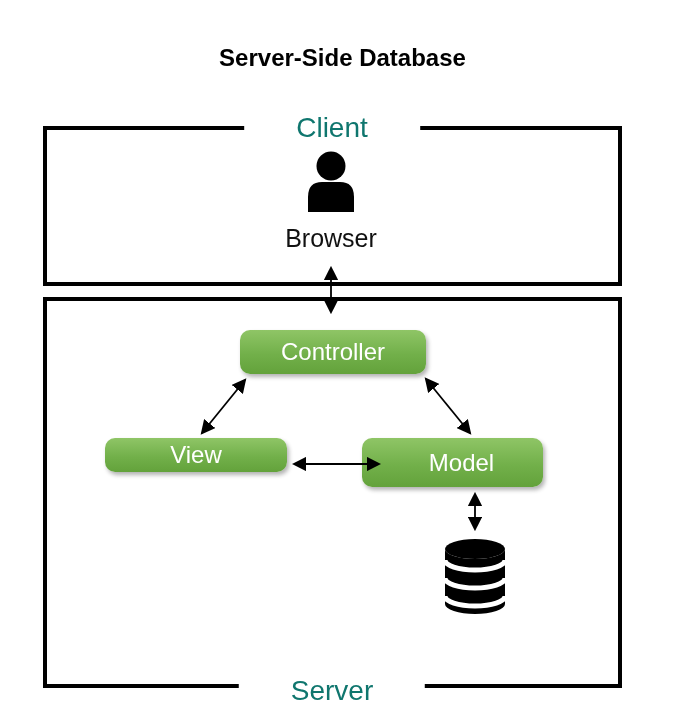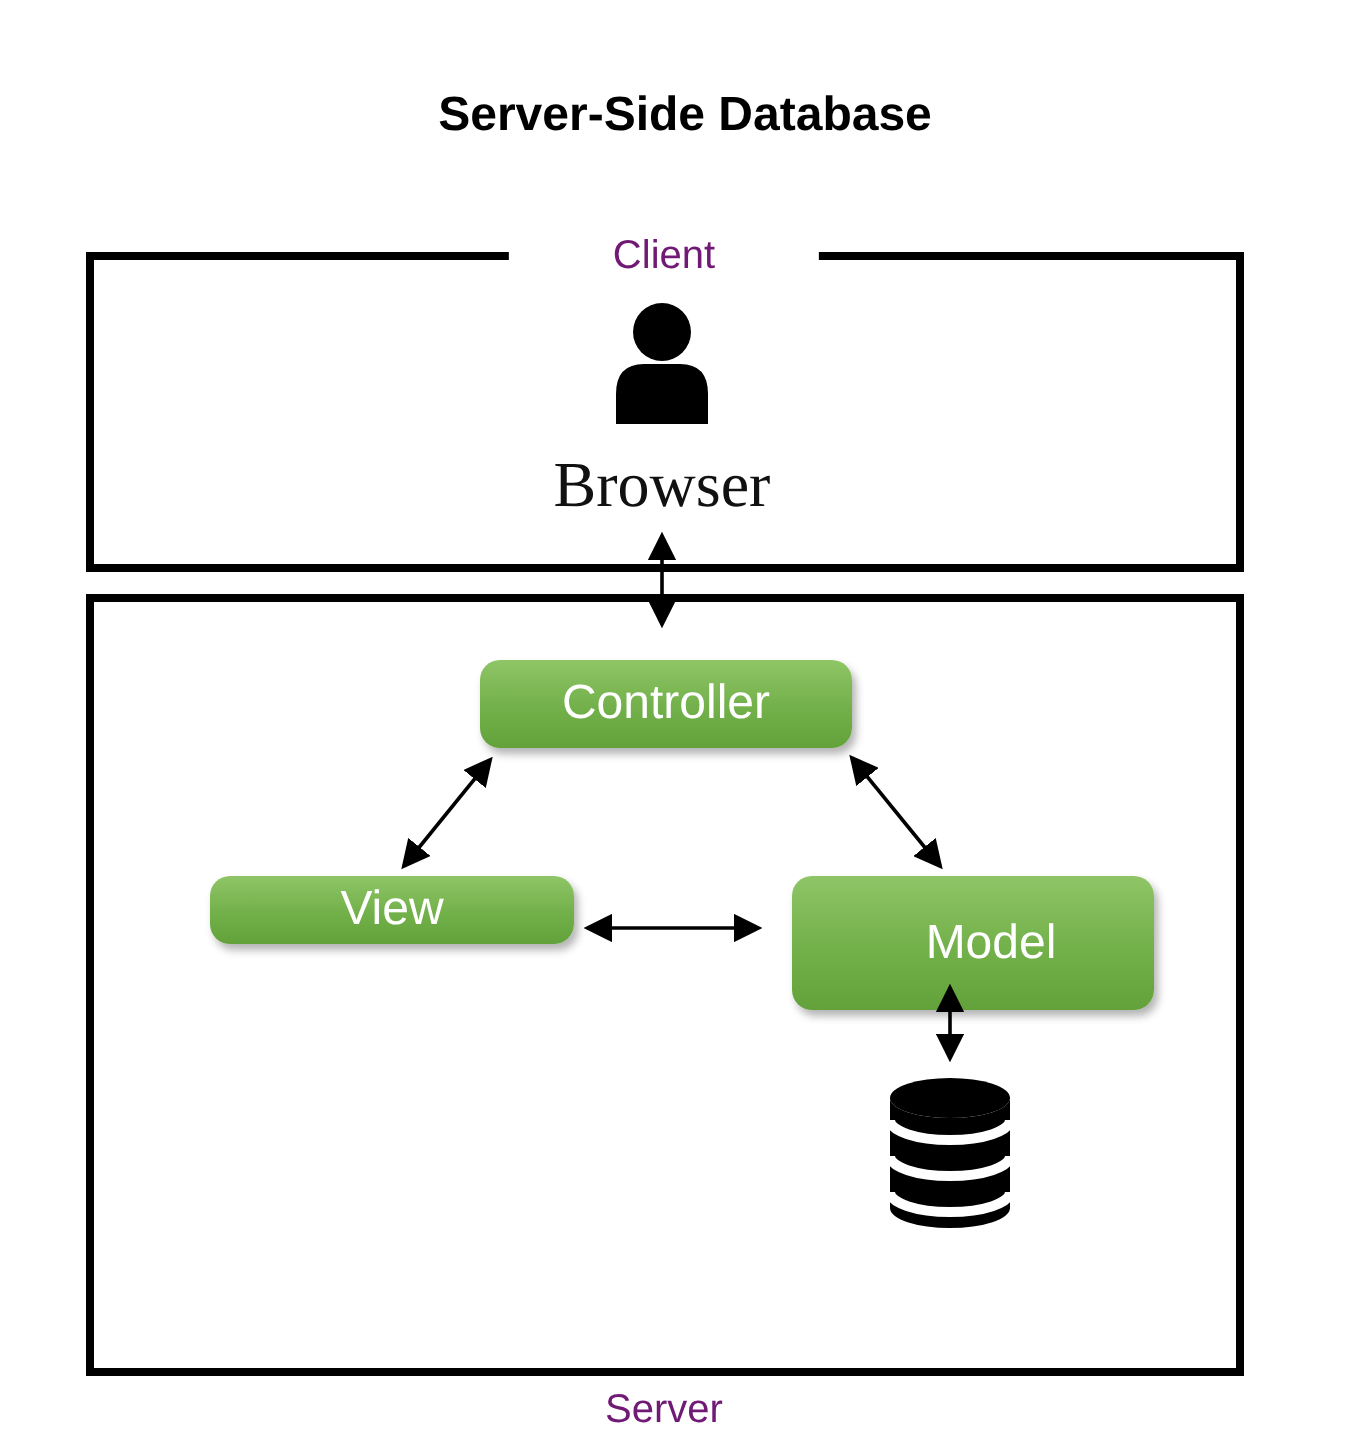--- a/index.html
+++ b/index.html
@@ -34,57 +34,56 @@
     left: 43px; top: 126px;
     width: 579px; height: 160px;
   }
   .server-box {
     left: 43px; top: 297px;
     width: 579px; height: 391px;
   }
   .group-label {
     position: absolute;
     background: #ffffff;
-    font-size: 20px;
-    color: #701a75;
+    font-size: 28px;
+    color: #0f766e;
     padding: 0 52px;
     white-space: nowrap;
     transform: translateX(-50%);
     line-height: 32px;
   }
   .client-label { left: 332px; top: 112px; }
-  .server-label { left: 332px; top: 689px; text-align: center; }
+  .server-label { left: 332px; top: 675px; text-align: center; }
   .person-icon {
     position: absolute;
     left: 305px; top: 150px;
   }
   .browser-label {
     position: absolute;
     left: 331px; top: 224px;
     transform: translateX(-50%);
-    font-size: 32px;
+    font-size: 25px;
     color: #111111;
     white-space: nowrap;
-    font-family: Liberation Serif, serif;
   }
   .node {
     position: absolute;
     border-radius: 10px;
     background: linear-gradient(180deg, #8fc566 0%, #72b04a 55%, #63a23b 100%);
     box-shadow: 2px 3px 4px rgba(0,0,0,0.30);
     color: #ffffff;
     font-size: 24px;
     display: flex;
     align-items: center;
     justify-content: center;
     white-space: nowrap;
   }
   .node-controller { left: 240px; top: 330px; width: 186px; height: 44px; }
   .node-view       { left: 105px; top: 438px; width: 182px; height: 34px; }
-  .node-model      { left: 396px; top: 438px; width: 181px; height: 67px; padding-left: 18px; }
+  .node-model      { left: 362px; top: 438px; width: 181px; height: 49px; padding-left: 18px; }
   .arrows {
     position: absolute;
     left: 0; top: 0;
     width: 685px; height: 722px;
     pointer-events: none;
   }
   .database-icon {
     position: absolute;
     left: 443px; top: 538px;
   }

